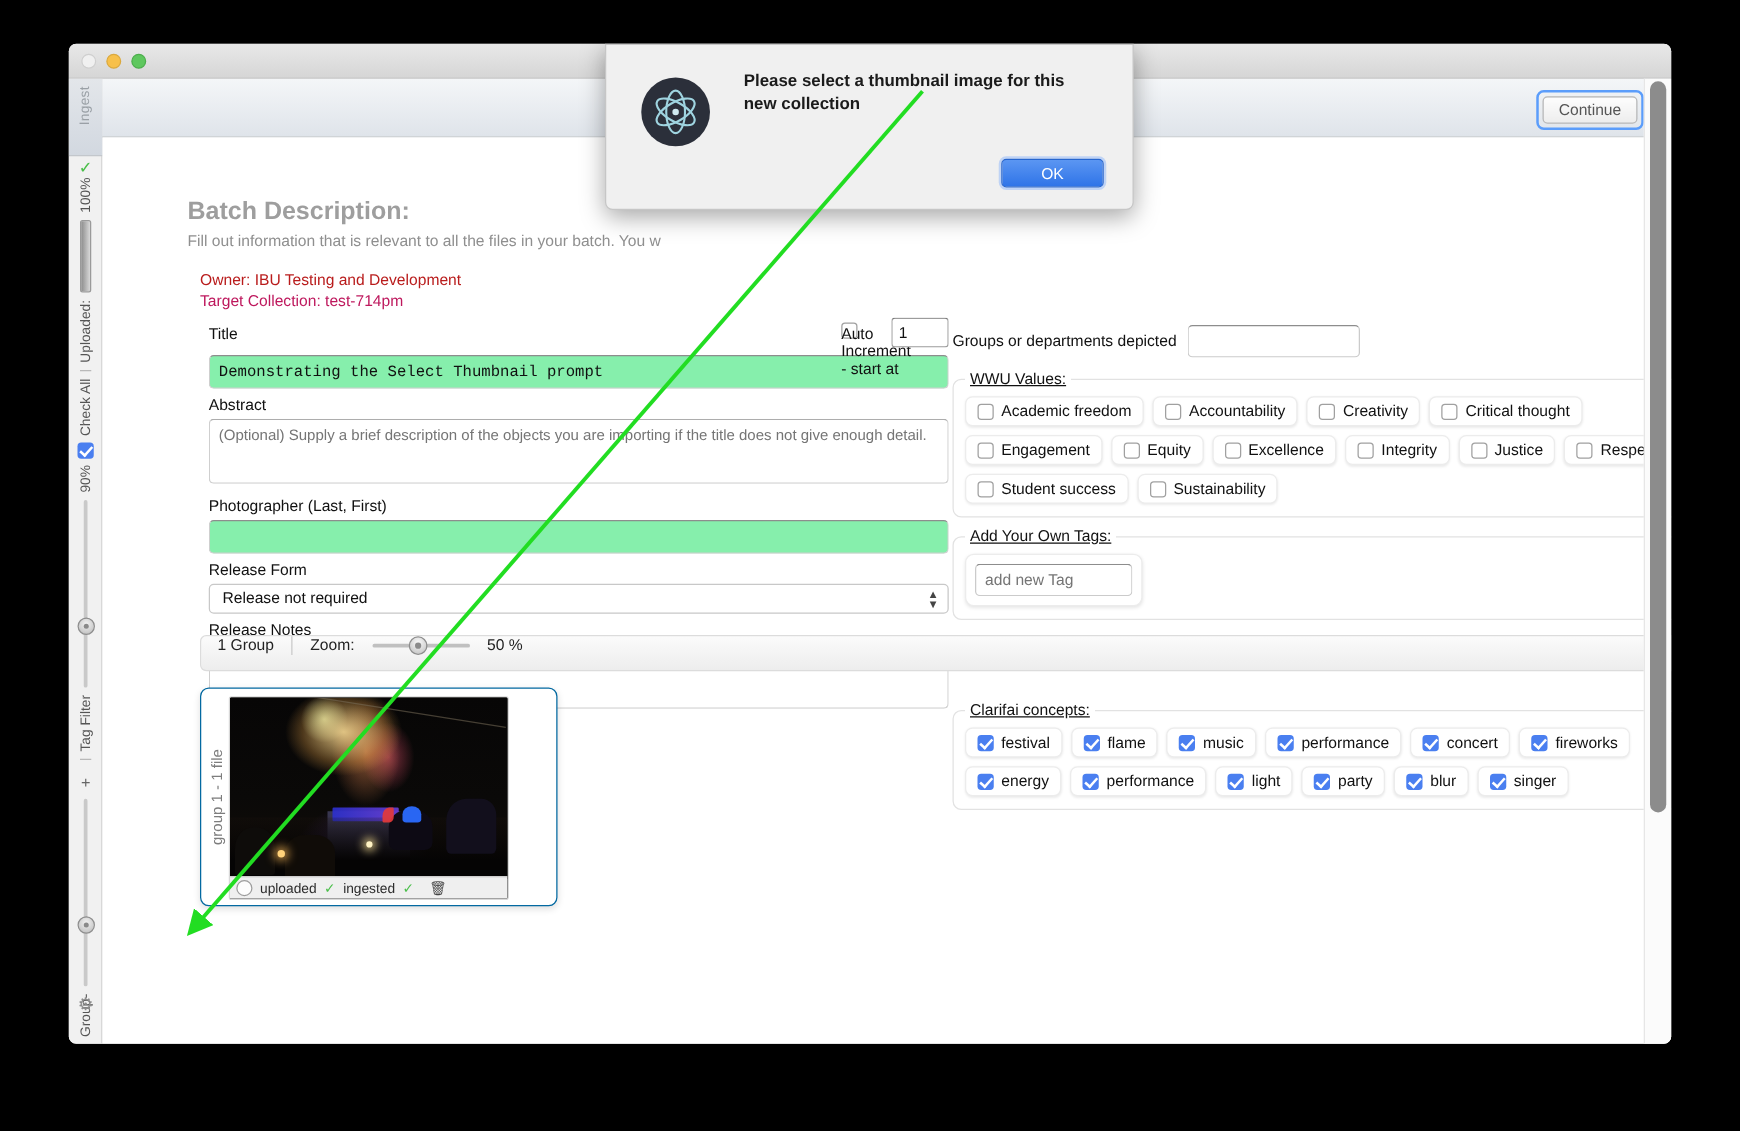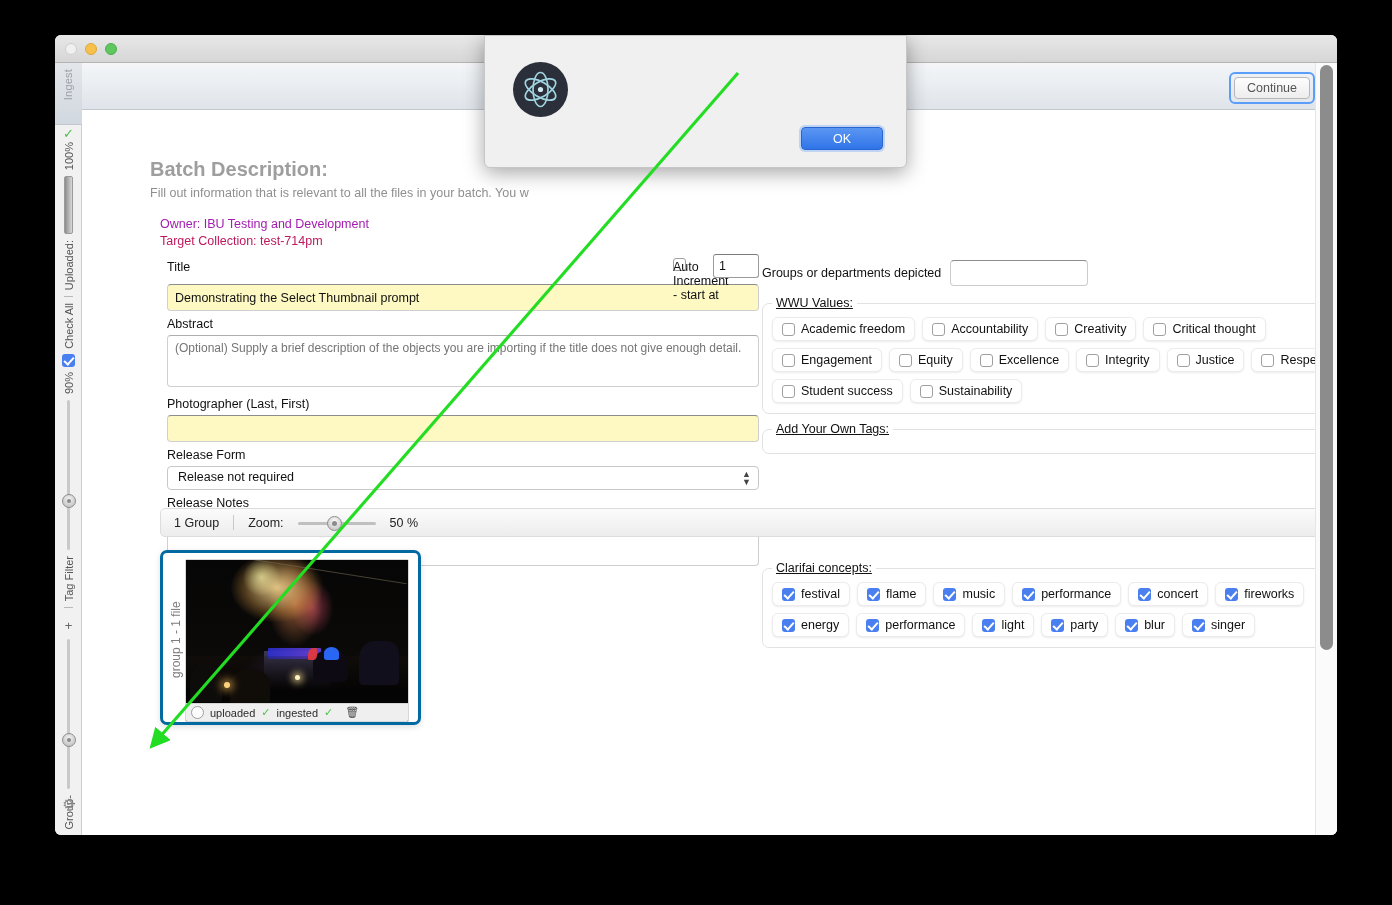--- a/index.html
+++ b/index.html
@@ -103,43 +103,43 @@
   
   .content {
     position:absolute; left:27px; top:75px; right:0; bottom:0;
     background:#ffffff; overflow:hidden;
   }
   .page-title { position:absolute; left:68px; top:48px;
                 font-size:20px; font-weight:bold; color:#9e9e9e; }
   .page-sub   { position:absolute; left:68px; top:76px;
                 font-size:12.5px; color:#8f8f8f; }
 
-  .owner-line  { position:absolute; left:78px; top:107px; font-size:12.5px; color:#a21caf; }
+  .owner-line  { position:absolute; left:78px; top:107px; font-size:12.5px; color:#b91c1c; }
   .target-line { position:absolute; left:78px; top:124px; font-size:12.5px; color:#be185d; }
 
   .lbl { font-size:12.5px; color:#111; }
 
   .left-col { position:absolute; left:85px; top:148px; width:592px; }
   .row-title { position:relative; height:22px; }
   .row-title .lbl { position:absolute; left:0; top:2px; }
   .auto-inc { position:absolute; right:73px; top:0; display:flex; align-items:center; gap:6px; }
   .cb {
     width:13px; height:13px; border:1px solid #a0a0a0; border-radius:3px;
     background:#fff; display:inline-block; flex:0 0 auto;
   }
   .numfield {
     position:absolute; right:0; top:-4px; width:46px; height:24px;
     border:1px solid #9b9b9b; border-top-color:#7b7b7b; border-radius:3px;
     font-size:12.5px; color:#111; padding:2px 5px; background:#fff;
   }
   .textfield {
     width:100%; height:27px; padding:3px 7px;
     border:1px solid #cfcfcf; border-top:1px solid #8d8d8d; border-radius:4px;
-    font-size:12.5px; color:#111; background:#fef9c3;
-    font-family:Liberation Sans, sans-serif;
+    font-size:12.5px; color:#111; background:#86efac;
+    font-family:Liberation Mono, monospace;
   }
   .textarea {
     width:100%; height:52px; padding:5px 7px; resize:none;
     border:1px solid #cfcfcf; border-top:1px solid #adadad; border-radius:4px;
     font-size:12px; color:#888; background:#fff;
     font-family:"Liberation Sans", sans-serif;
   }
   .fieldgap { height:6px; }
   .lblgap   { height:4px; }
   .selectbox {
@@ -188,39 +188,39 @@
     border:1px solid #cbcbcb; border-top:1px solid #8d8d8d; border-radius:4px;
     font-size:12.5px; color:#8d8d8d; background:#fff;
     font-family:"Liberation Sans", sans-serif;
   }
 
   
   .grouptoolbar {
     position:absolute; left:78px; top:398px; width:1200px; height:29px;
     background: linear-gradient(#fbfbfb,#ededed);
     border:1px solid #dcdcdc; border-radius:5px;
-    display:flex; align-items:center; gap:14px; padding:0 13px;
+    display:flex; gap:14px; padding:0 13px;
     font-size:12.5px; color:#222;
   }
   .gt-sep { width:1px; height:15px; background:#c9c9c9; }
   .hslider { position:relative; width:78px; height:14px; }
   .hslider .track { position:absolute; left:0; top:6px; width:100%; height:3px;
                     background:#c0c0c0; border-radius:2px; }
   .hslider .knob {
     position:absolute; left:29px; top:0; width:15px; height:15px; border-radius:50%;
     background: radial-gradient(circle at 50% 32%,#fafafa,#bdbdbd);
     border:1px solid #8d8d8d;
   }
   .hslider .knob:after{ content:""; position:absolute; left:4px; top:4px;
                     width:5px; height:5px; border-radius:50%; background:#8b8b8b; }
 
   
   .groupcard {
-    position:absolute; left:78px; top:440px; width:261px; height:175px;
-    background:#fff; border:3px solid #0369a1; border-radius:7px;
+    position:absolute; left:78px; top:440px; width:286px; height:175px;
+    background:#fff; border:1px solid #0369a1; border-radius:7px;
     box-shadow:0 2px 6px rgba(0,0,0,.13);
   }
   .group-vlabel {
     position:absolute; left:4px; top:12px; height:150px;
     writing-mode:vertical-rl; transform:rotate(180deg);
     font-size:12px; color:#7d7d7d;
     display:flex; align-items:center; justify-content:center; width:17px;
   }
   .thumbcell {
     position:absolute; left:22px; top:6px; width:224px; height:163px;
@@ -471,20 +471,23 @@
               </span>
               <span class="chip">
                 <span class="cb"></span>
                 <span>Sustainability</span>
               </span>
             </div>
         </fieldset>
 
         <fieldset class="box">
           <legend>Add Your Own Tags:</legend>
+          <div class="tagbox-inner">
+            <input class="tag-input" placeholder="add new Tag" style="">
+          </div>
         </fieldset>
       </div>
 
       <div class="grouptoolbar">
         <span>1 Group</span>
         <span class="gt-sep"></span>
         <span>Zoom:</span>
         <span class="hslider">
           <span class="track"></span>
           <span class="knob"></span>
@@ -586,20 +589,21 @@
     <div class="dlg-icon">
       <svg width="55" height="55" viewBox="0 0 55 55">
         <g fill="none" stroke="#9fd4e0" stroke-width="1.7">
           <ellipse cx="27.5" cy="27.5" rx="17" ry="7.5" transform="rotate(30 27.5 27.5)"></ellipse>
           <ellipse cx="27.5" cy="27.5" rx="17" ry="7.5" transform="rotate(90 27.5 27.5)"></ellipse>
           <ellipse cx="27.5" cy="27.5" rx="17" ry="7.5" transform="rotate(150 27.5 27.5)"></ellipse>
         </g>
         <circle cx="27.5" cy="27.5" r="2.6" fill="#cfe9f0"></circle>
       </svg>
     </div>
+    <div class="dlg-title">Please select a thumbnail image for this new collection</div>
     <button class="dlg-ok">OK</button>
   </div>
 
   <svg class="anno">
     <defs>
       <marker id="ah" markerWidth="7" markerHeight="7" refX="5.4" refY="3.3" orient="auto" markerUnits="strokeWidth">
         <path d="M0,0 L6.6,3.3 L0,6.6 z" fill="#22dd22"></path>
       </marker>
     </defs>
     <line id="arrow-line" x1="738" y1="73" x2="152" y2="746" stroke="#22dd22" stroke-width="3.1" marker-end="url(#ah)"></line>

